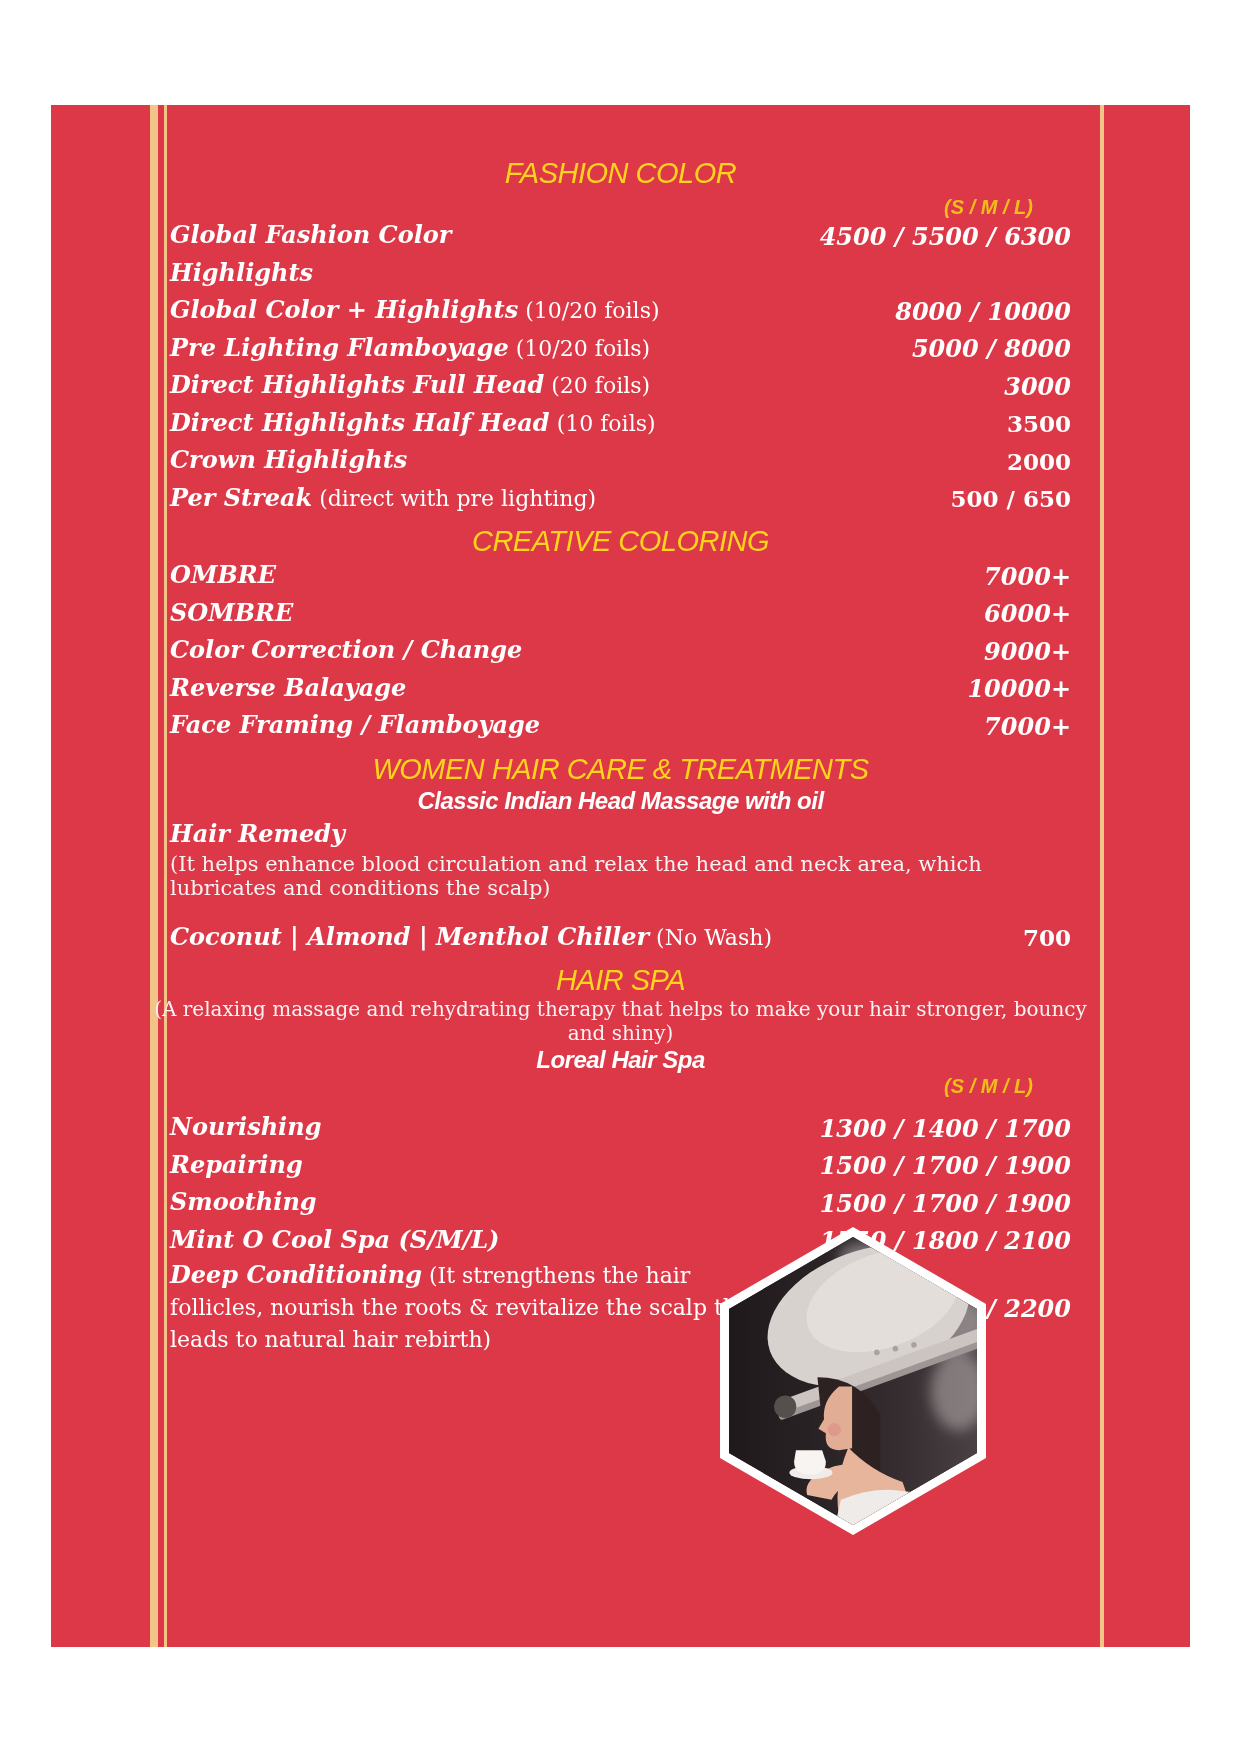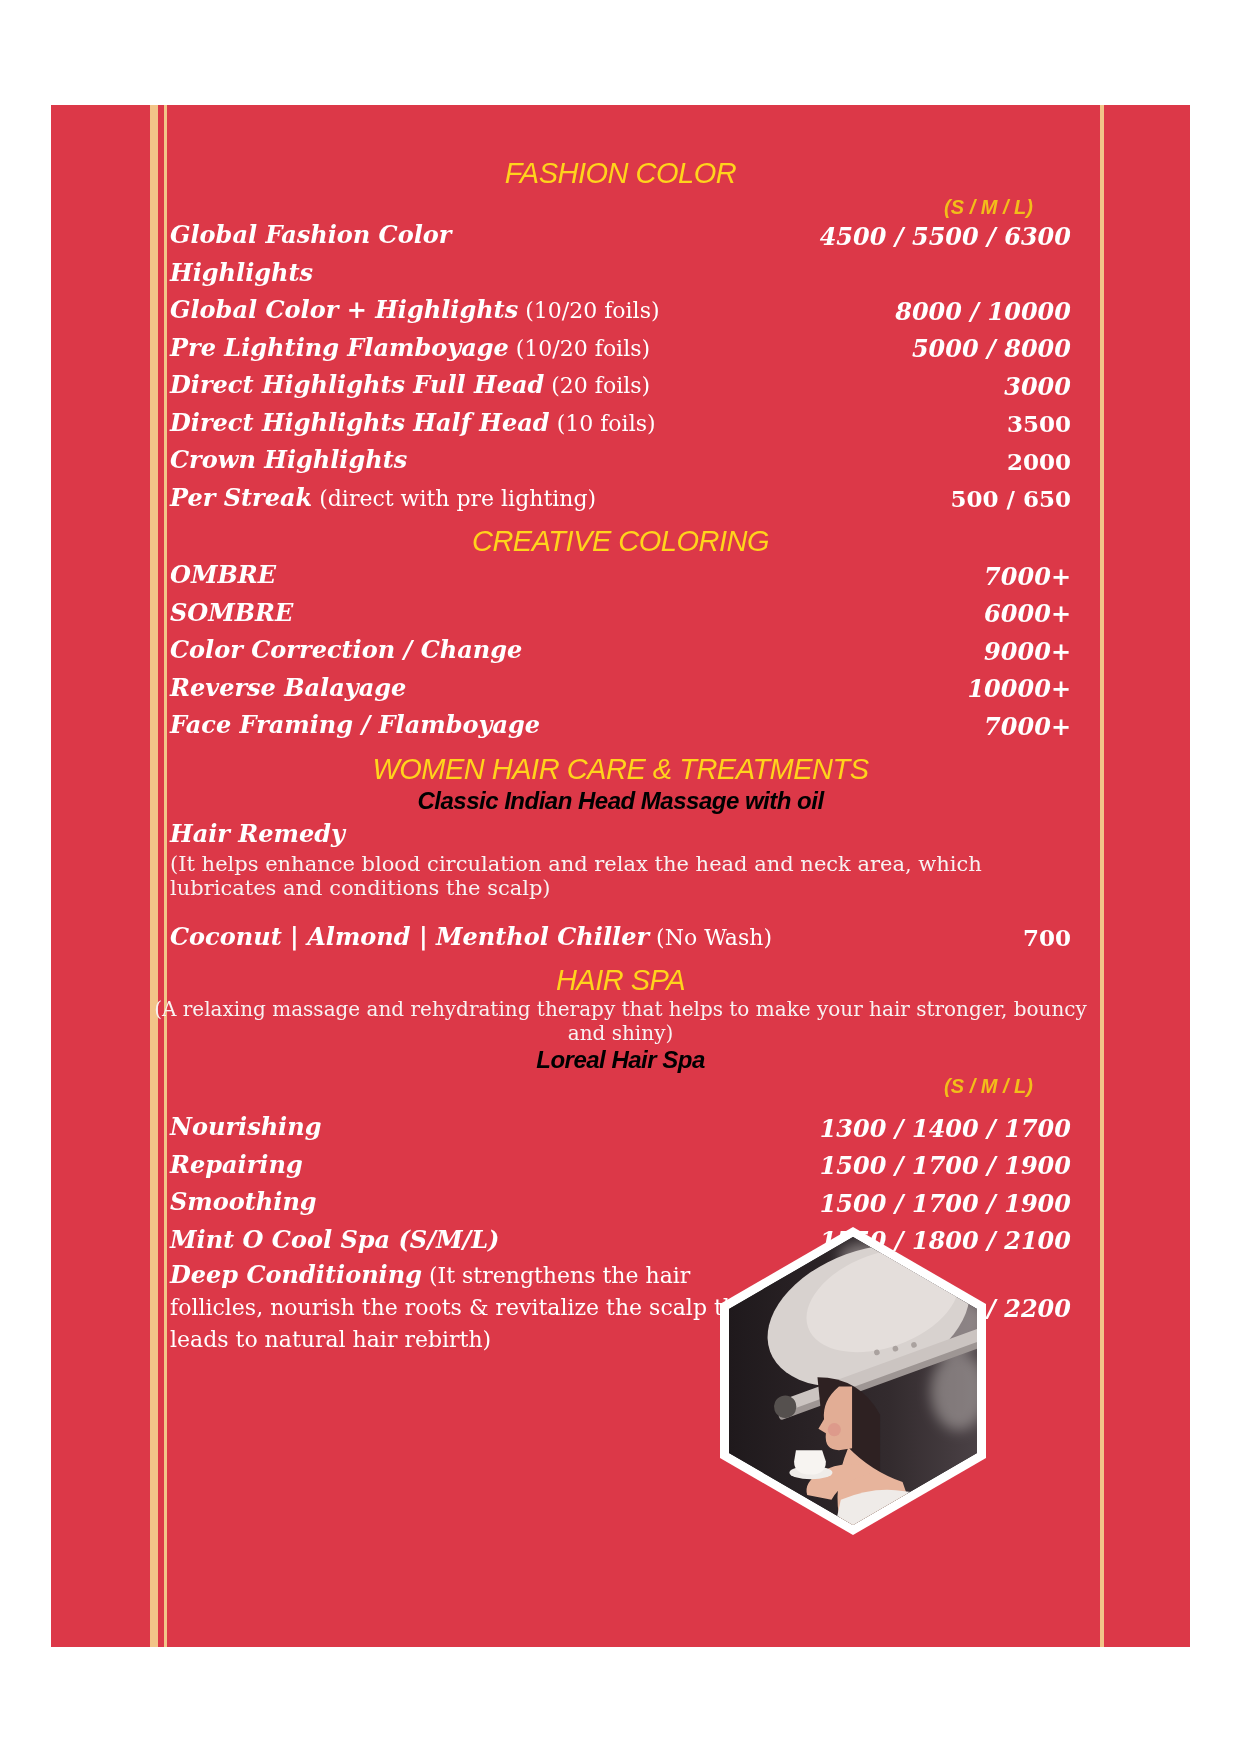--- a/index.html
+++ b/index.html
@@ -7,21 +7,21 @@
         font-family:"DejaVu Serif", serif;}
   .panel{position:absolute;left:51px;top:105px;width:1139px;height:1542px;background:#dc3848;}
   .gold-line{position:absolute;top:0;height:100%;background:#f2c488;}
   .gl-left-thick{left:99px;width:8px;}
   .gl-left-thin{left:113px;width:3px;}
   .gl-right{left:1049px;width:4px;}
   .content{position:absolute;left:119px;top:53px;width:901px;}
   .section-title{margin:0;font-family:"Liberation Sans",sans-serif;font-style:italic;font-weight:normal;
         font-size:29px;line-height:30px;color:#ffd41c;text-align:center;letter-spacing:-0.5px;}
   .section-subtitle{margin:0;font-family:"Liberation Sans",sans-serif;font-style:italic;font-weight:bold;
-        font-size:24px;line-height:26px;color:#000000;text-align:center;letter-spacing:-0.5px;}
+        font-size:24px;line-height:26px;color:#ffffff;text-align:center;letter-spacing:-0.5px;}
   .size-label{font-family:"Liberation Sans",sans-serif;font-style:italic;font-weight:bold;
         font-size:20px;line-height:22px;color:#f2be1a;text-align:right;padding-right:38px;}
   .section-desc{font-size:20px;line-height:24px;color:#f8f2f2;}
   .row{display:flex;justify-content:space-between;align-items:center;line-height:34.5px;color:#ffffff;}
   .row-left{min-width:0;}
   .item-name{font-style:italic;font-weight:700;font-size:24px;}
   .item-note{font-style:normal;font-weight:400;font-size:22px;}
   .item-price.pi{font-style:italic;font-weight:700;font-size:24px;white-space:nowrap;}
   .item-price.pb{font-style:normal;font-weight:700;font-size:23px;white-space:nowrap;}
   .item-desc{font-size:21px;line-height:24px;color:#f8f2f2;margin-top:0;}

